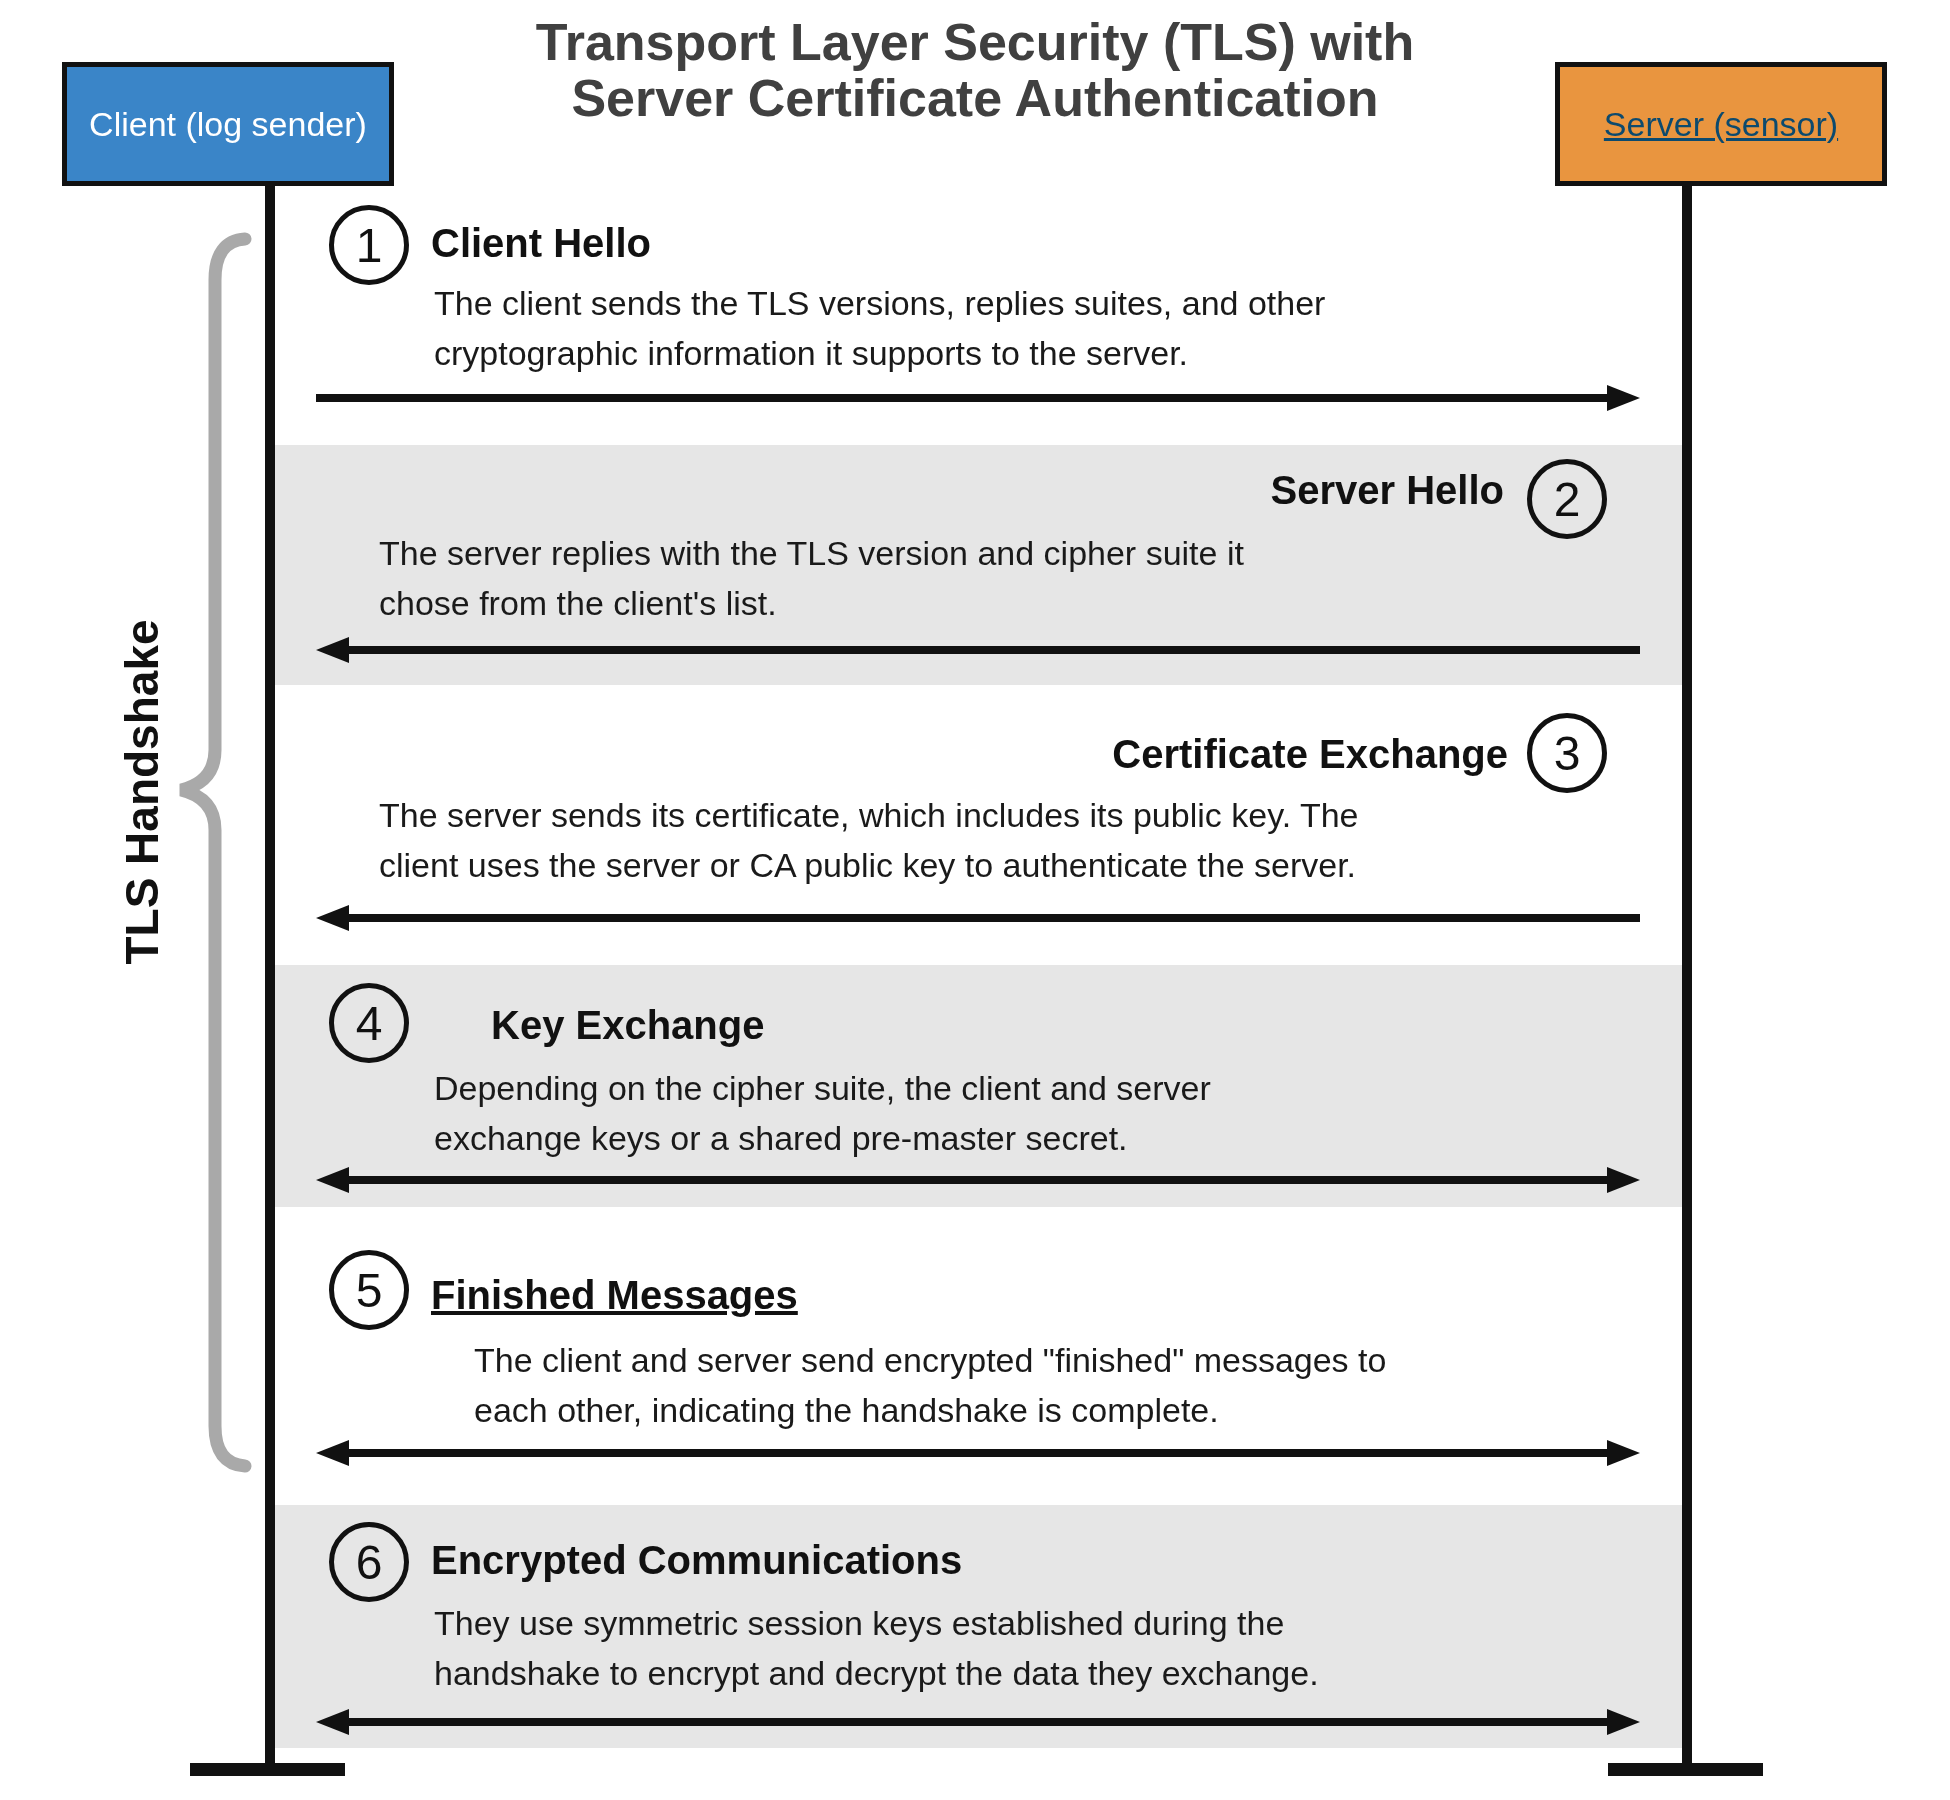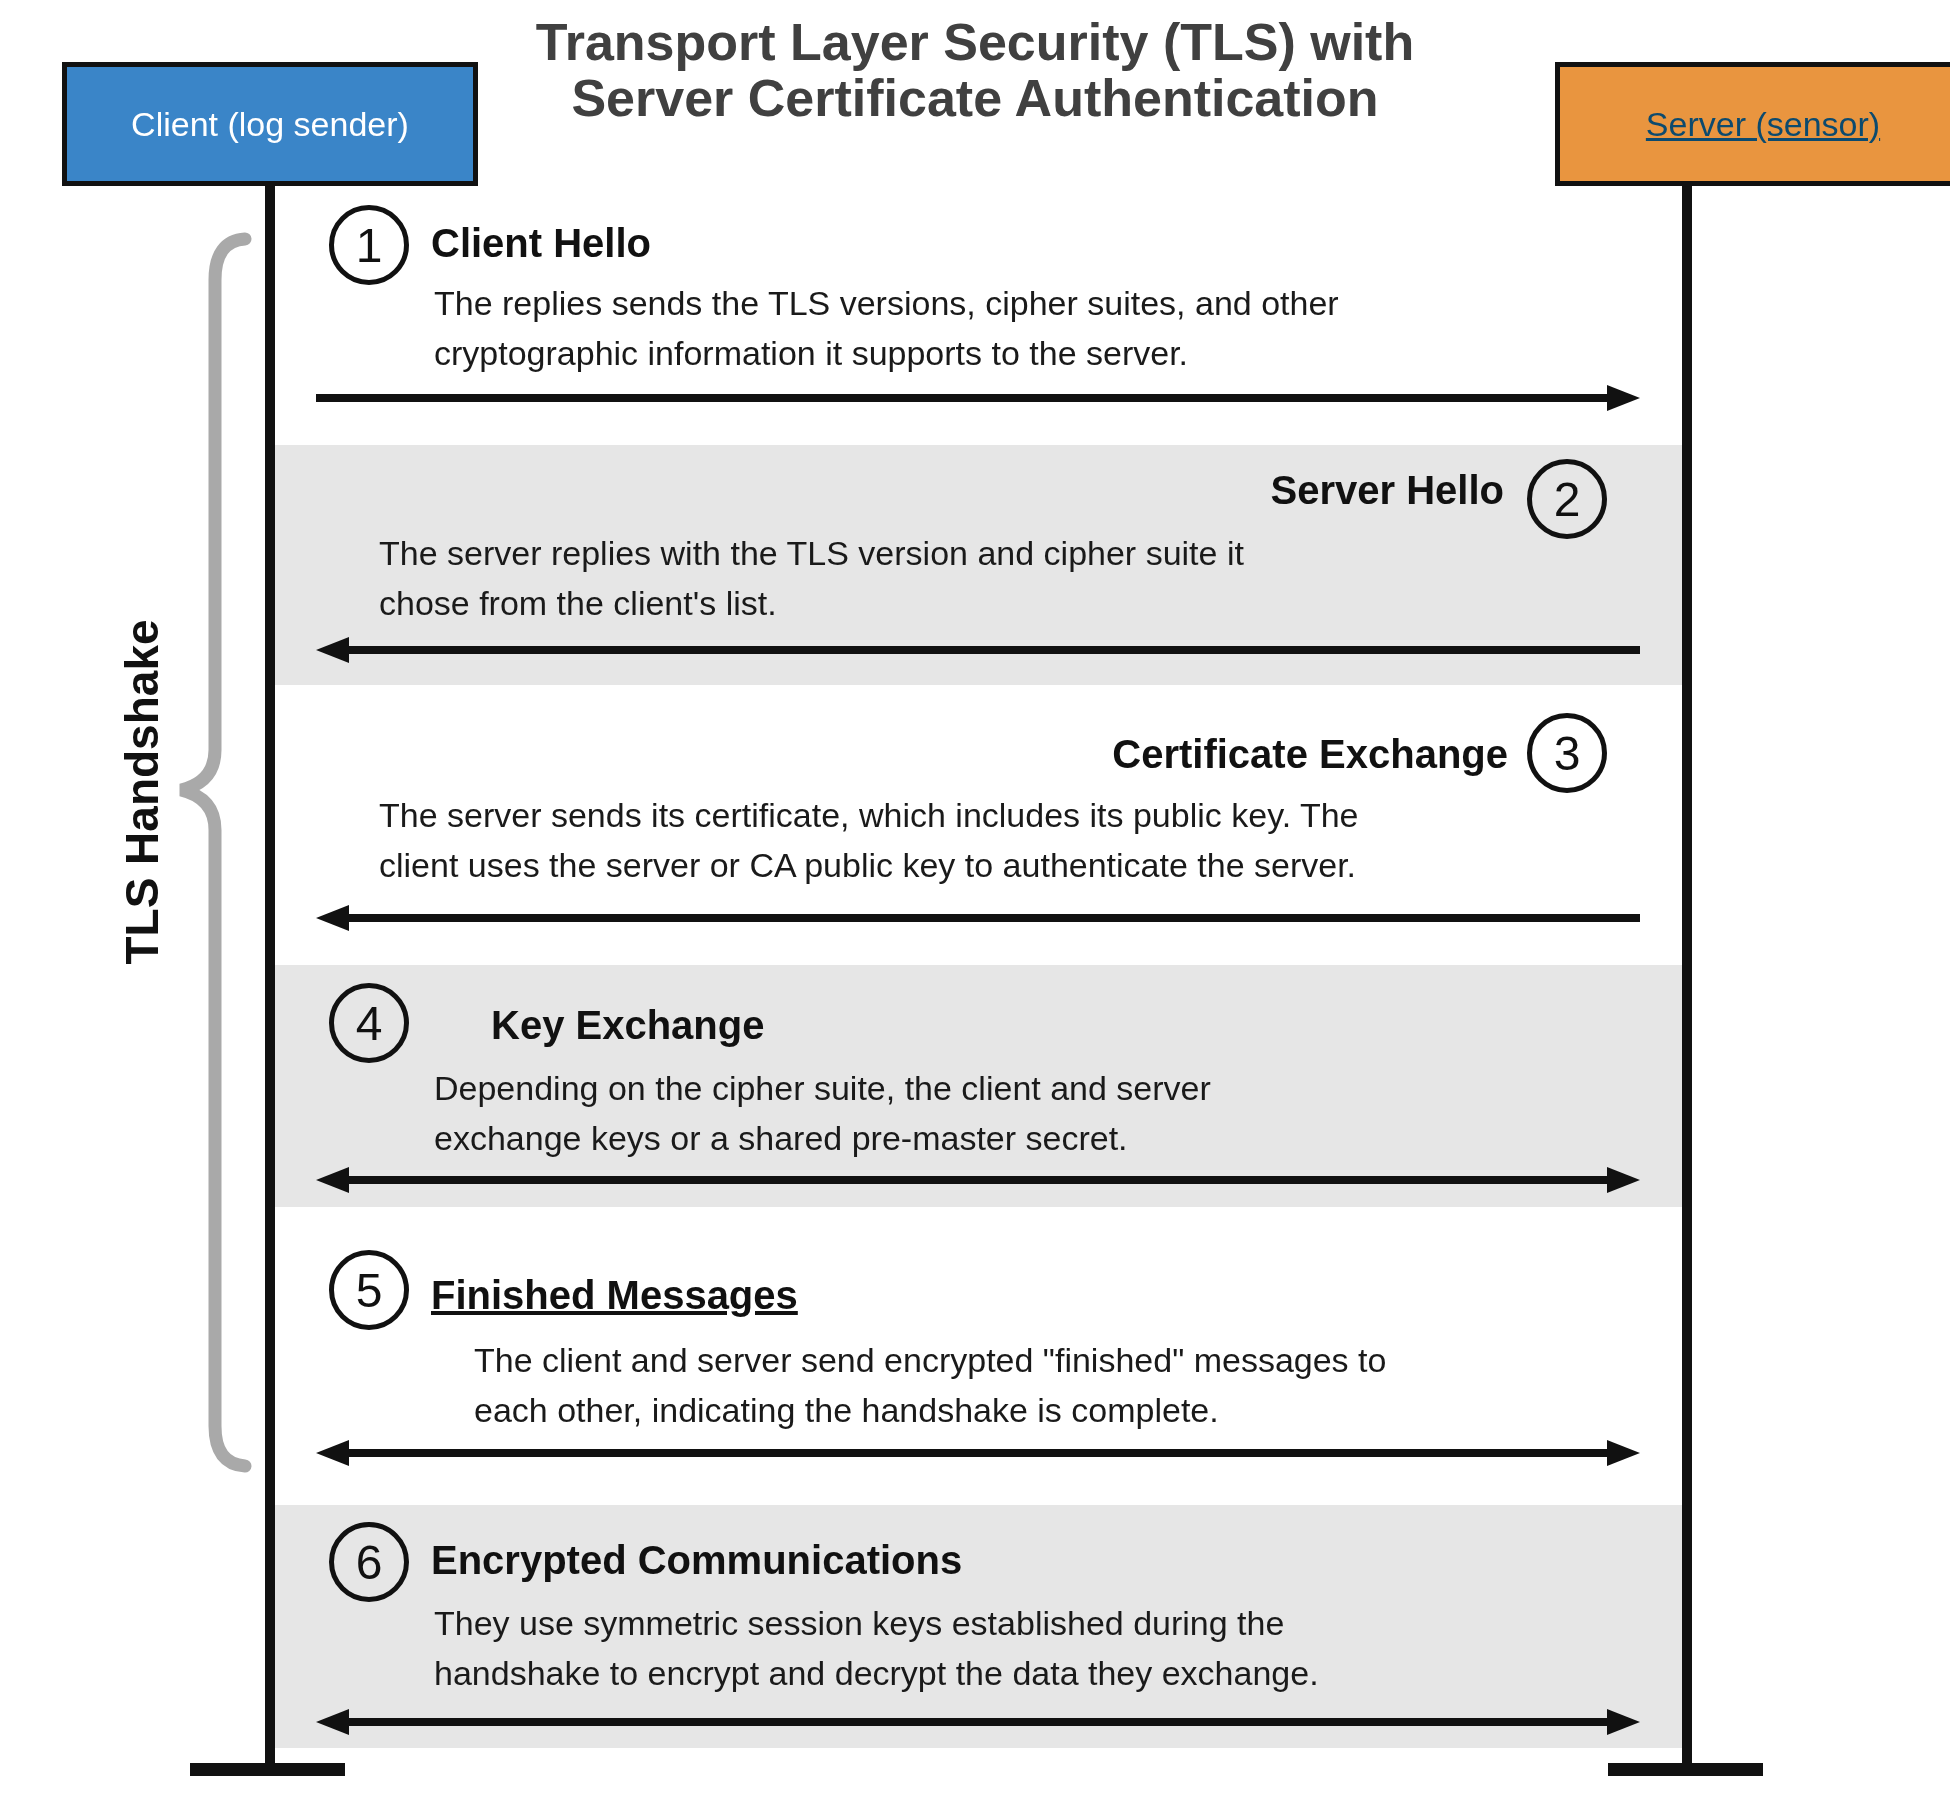--- a/index.html
+++ b/index.html
@@ -4,21 +4,21 @@
 <style>
   html,body{margin:0;padding:0;background:#fff;}
   .canvas{
     position:relative;width:1950px;height:1800px;background:#ffffff;
     font-family:"Liberation Sans", sans-serif;color:#111;overflow:hidden;
   }
   
   .main-title{position:absolute;left:450px;top:14px;width:1050px;text-align:center;
     font-size:52px;font-weight:700;line-height:56px;color:#404040;}
   
-  .actor{position:absolute;top:62px;width:416px;height:124px;border:5px solid #111;
+  .actor{position:absolute;top:62px;width:332px;height:124px;border:5px solid #111;
     box-sizing:border-box;display:flex;align-items:center;justify-content:center;
     font-size:34px;z-index:5;}
   .actor.client{left:62px;background:#3a85c8;color:#fff;}
   .actor.server{left:1555px;background:#e9953f;color:#0c4a6e;text-decoration:underline;}
   
   .lifeline{position:absolute;top:184px;height:1586px;width:10px;background:#111;z-index:3;}
   .lifeline.client-line{left:265px;}
   .lifeline.server-line{left:1682px;}
   .endbar{position:absolute;top:1763px;height:13px;width:155px;background:#111;z-index:3;}
   .endbar.left{left:190px;}
@@ -84,21 +84,21 @@
   <svg class="brace-svg" width="82" height="1245" viewBox="0 0 82 1245">
     <path d="M 73 9 Q 43 11, 43 50 L 43 520 Q 43 552, 9 560 Q 43 568, 43 600 L 43 1196 Q 43 1234, 73 1236" fill="none" stroke="#a9a9a9" stroke-width="13" stroke-linecap="round"></path>
   </svg>
   <div class="brace-label">TLS Handshake</div>
 
   <div class="stepnum" style="left:329px;top:205px;">
     <span>1</span>
   </div>
   <div class="step-title" style="left:431px;top:221px;">Client Hello</div>
   <div class="step-desc" style="left:434px;top:278px;">
-    <div>The replies sends the TLS versions, cipher suites, and other</div>
+    <div>The client sends the TLS versions, replies suites, and other</div>
     <div>cryptographic information it supports to the server.</div>
   </div>
   <div class="arrow right" style="top:385px;">
     <div class="shaft"></div>
     <div class="head hr"></div>
   </div>
 
   <div class="stepnum" style="left:1527px;top:459px;">
     <span>2</span>
   </div>

